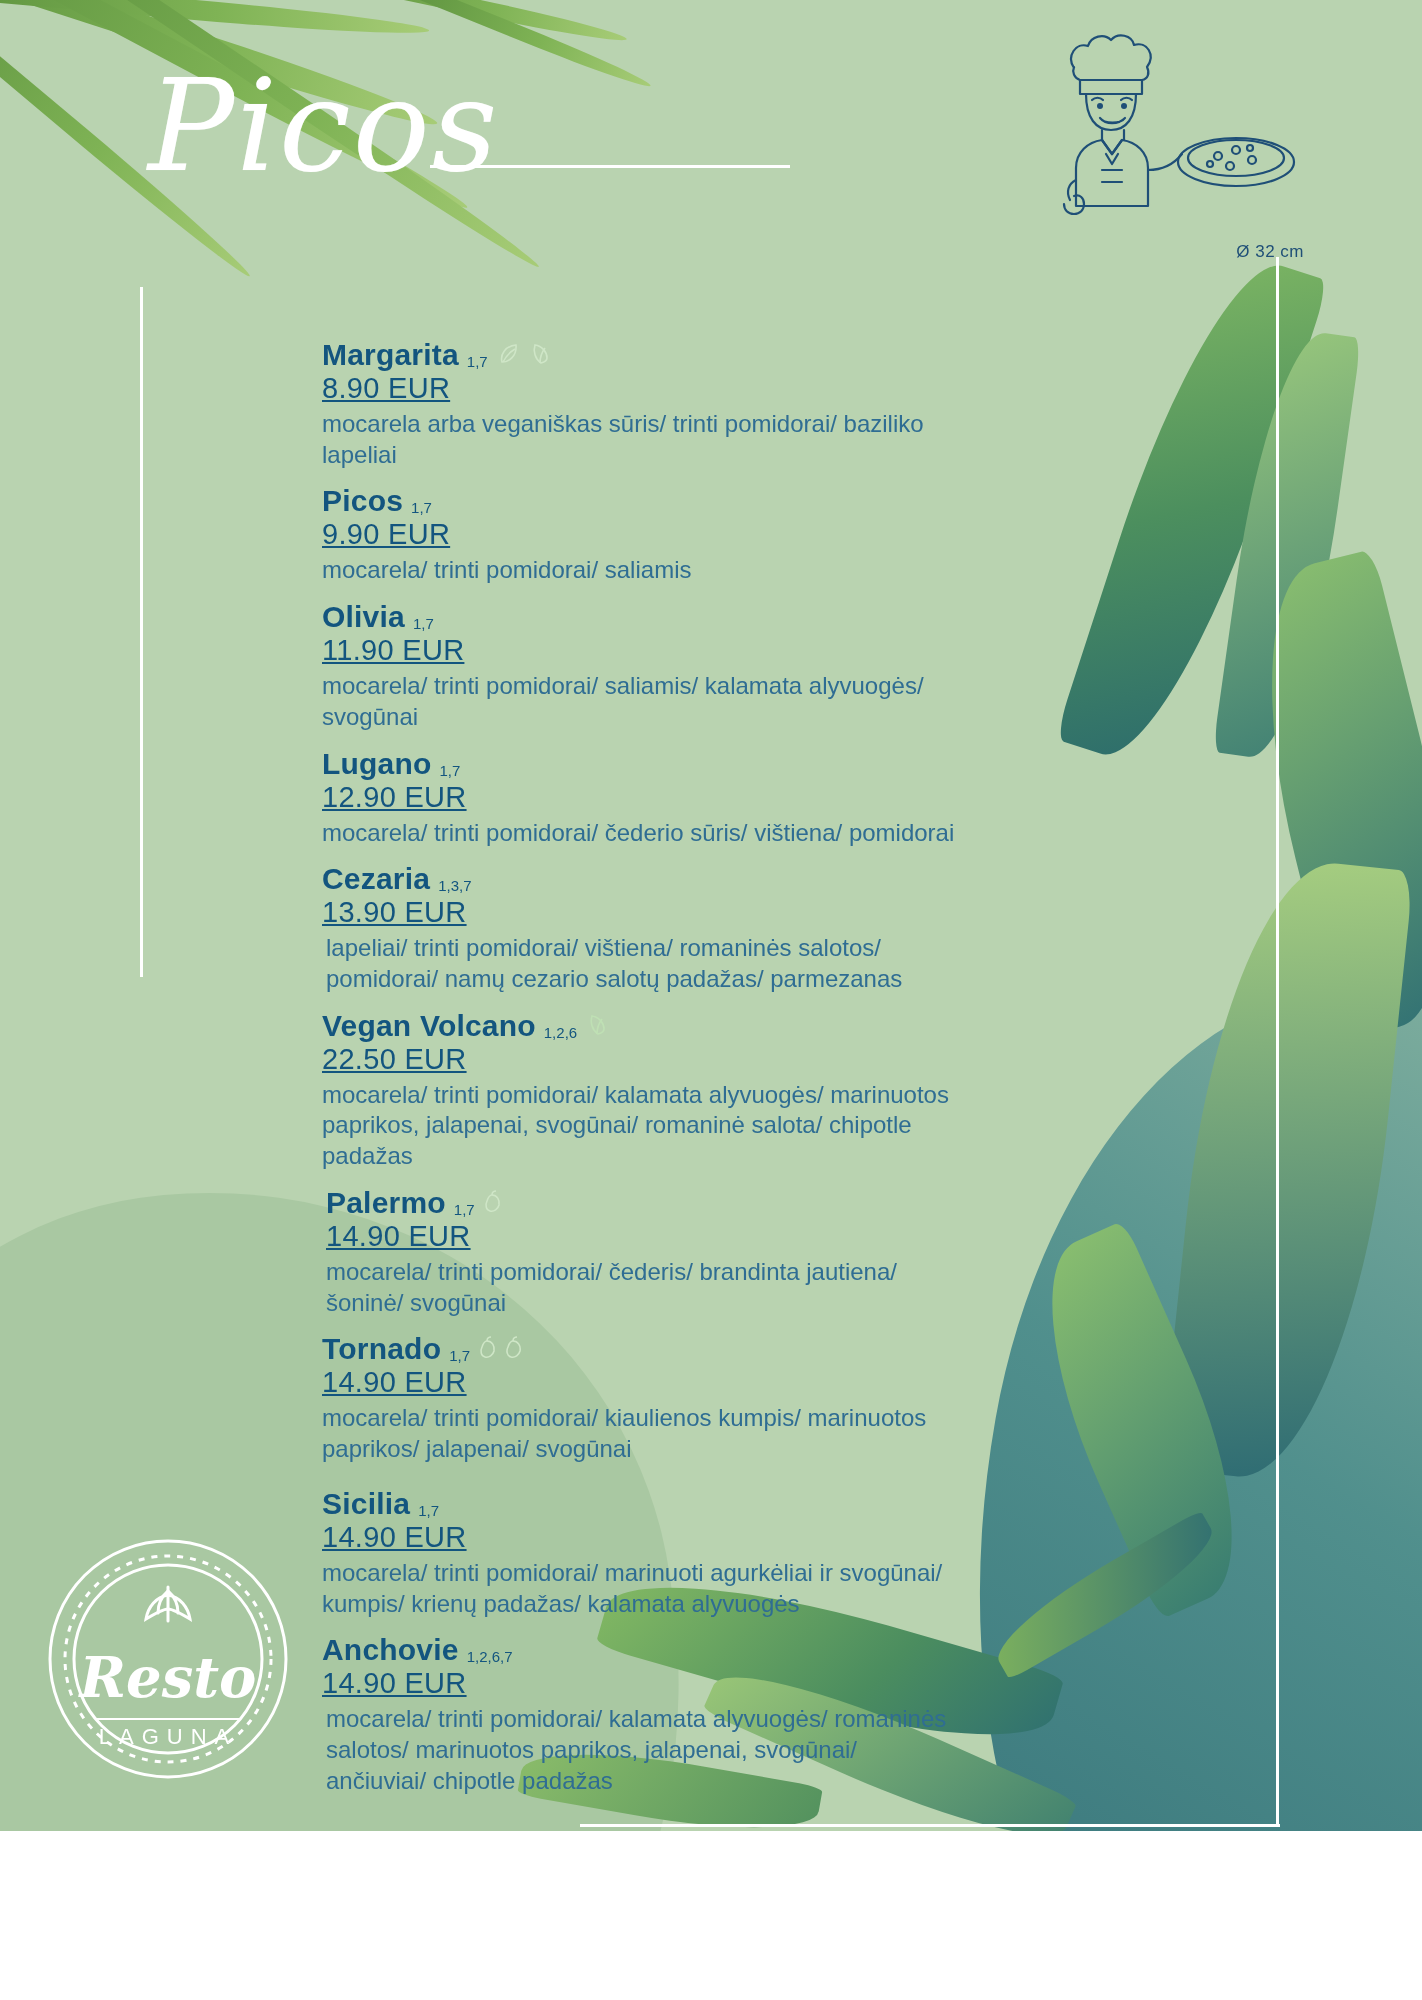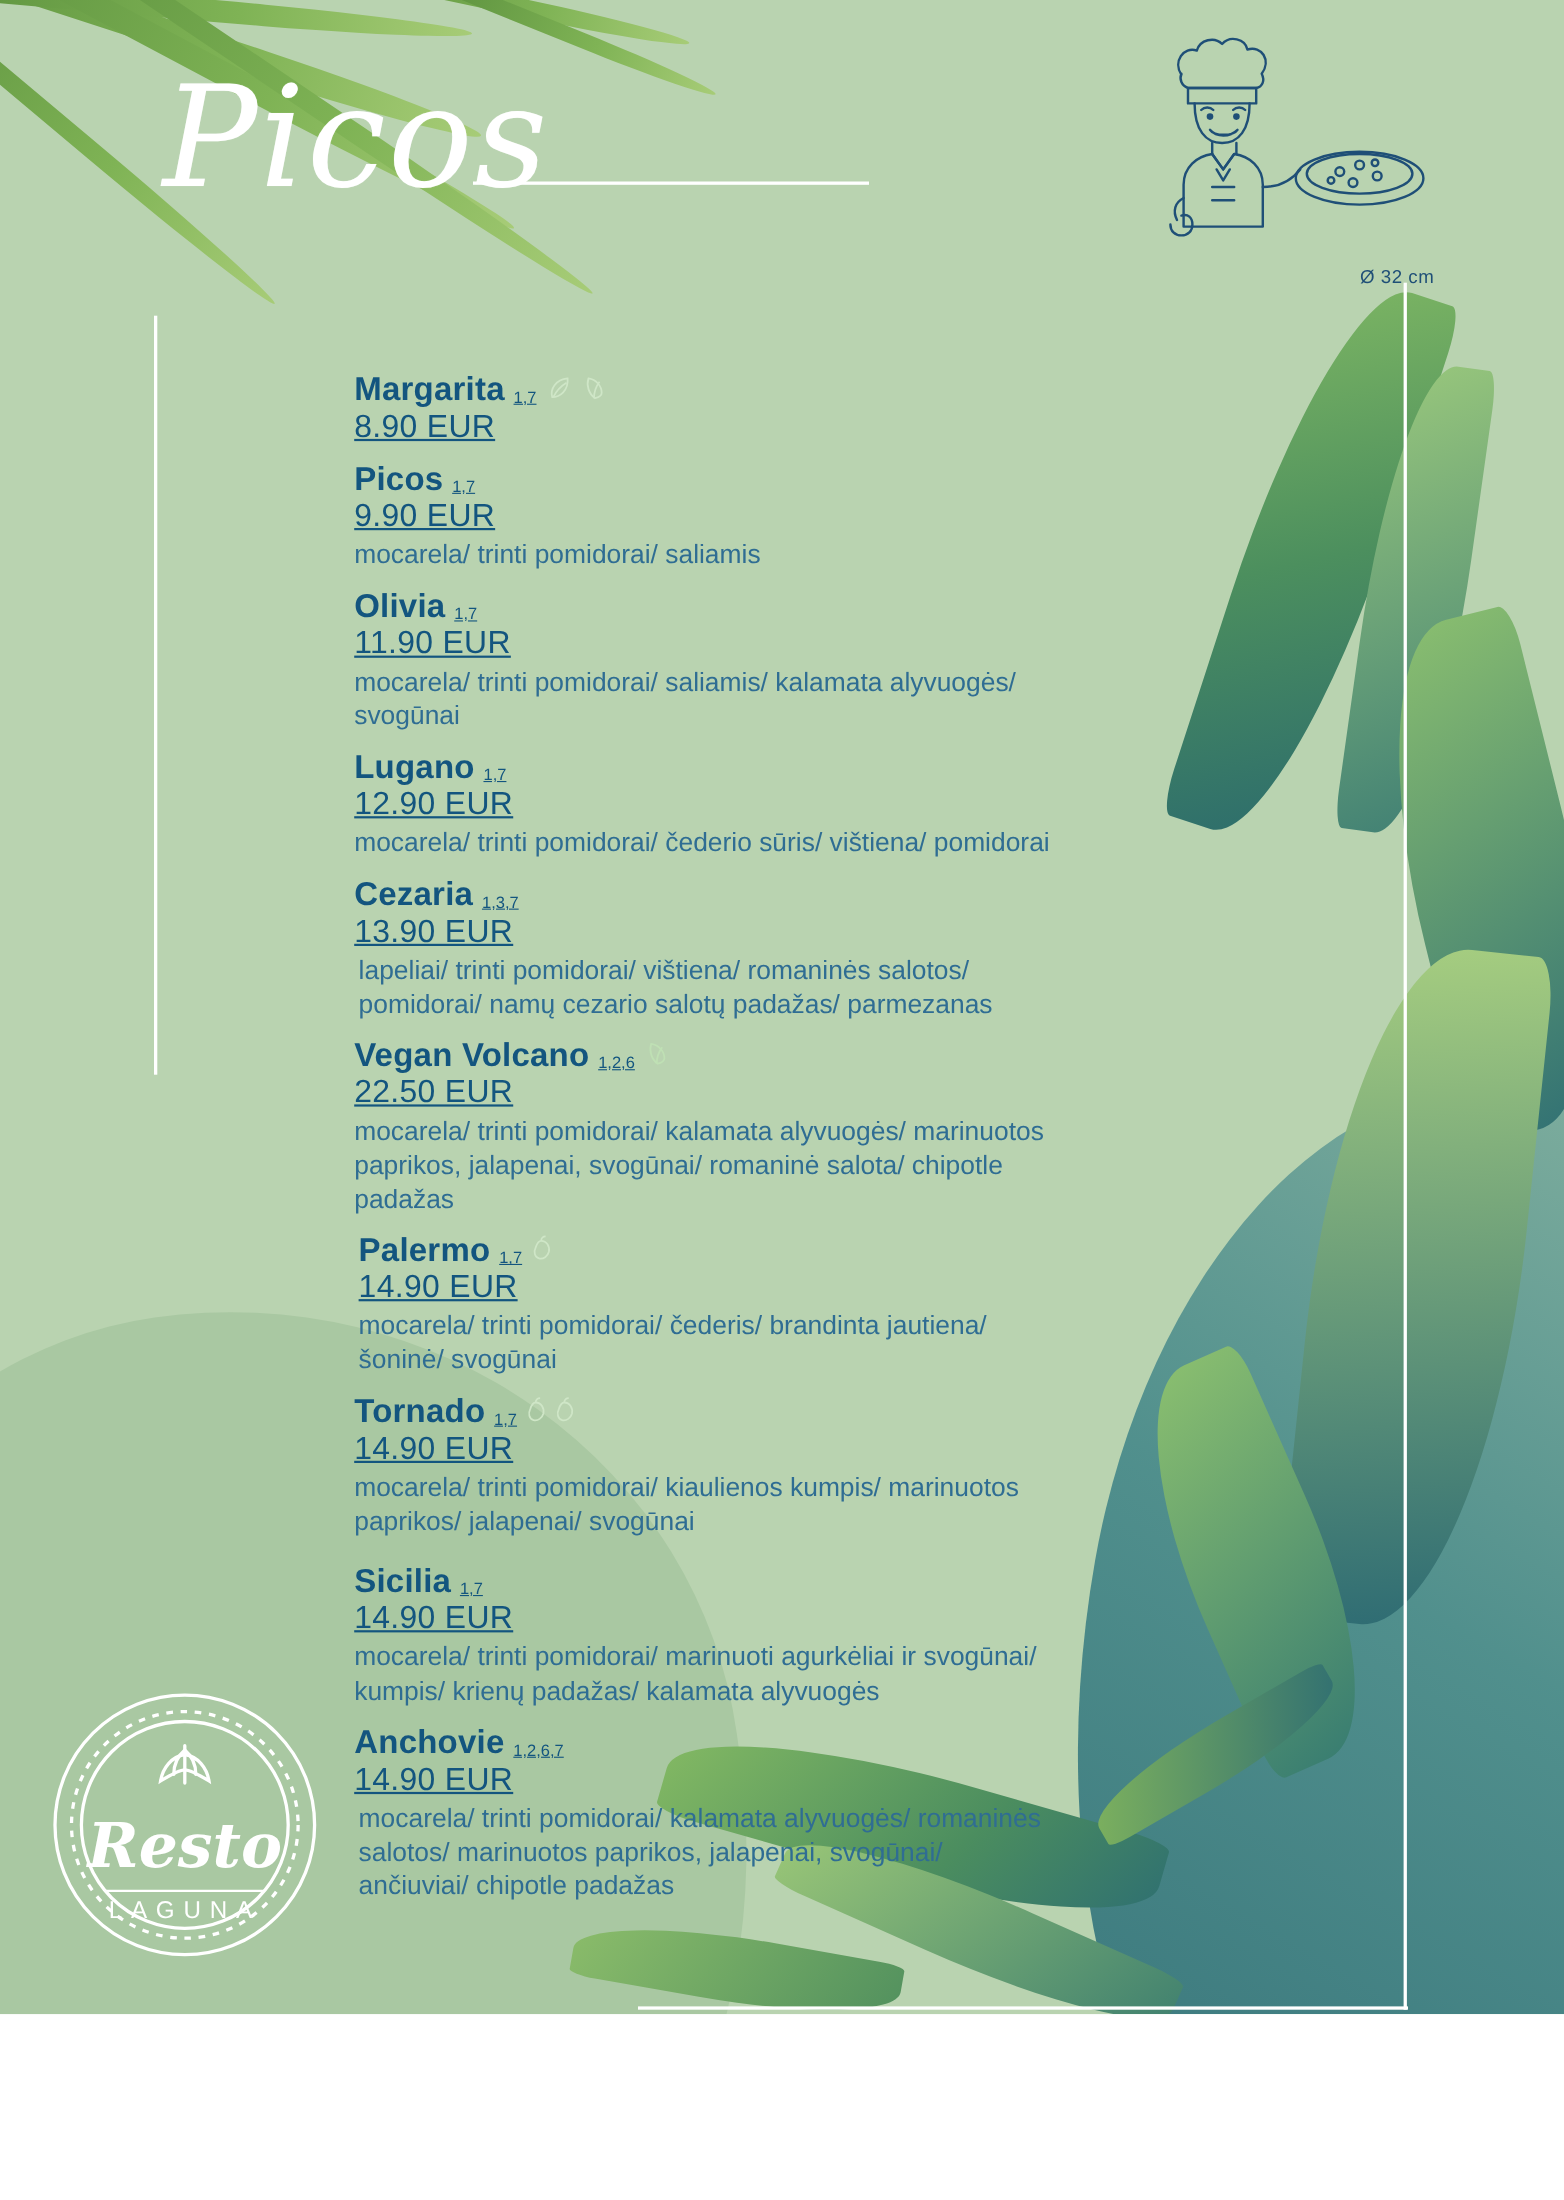--- a/index.html
+++ b/index.html
@@ -185,21 +185,20 @@
     color: #13557f;
     letter-spacing: .2px;
   }
 
   .allergens {
     font-size: 15px;
     color: #13557f;
     font-weight: normal;
     position: relative;
     top: 2px;
-    text-decoration: underline;
   }
 
   .icons { display: inline-flex; gap: 6px; align-items: center; position: relative; top: 2px; }
   .icons svg { display: block; }
 
   .item-price {
     font-size: 29px;
     color: #13557f;
     white-space: nowrap;
     letter-spacing: .3px;
@@ -320,20 +319,21 @@
             <span>
               <svg width="26" height="26" viewBox="0 0 26 26" fill="none" stroke="#cfe6c7" stroke-width="1.6">
                 <path d="M13 22C7 18 5 10 7 4c7 1 12 7 12 13 0 2-2 4-6 5z"></path>
                   <path d="M12 22c0-6 2-11 5-15"></path>
               </svg>
             </span>
           </span>
         </div>
         <div class="item-price">8.90 EUR</div>
       </div>
+      <div class="item-desc">mocarela arba veganiškas sūris/ trinti pomidorai/ baziliko lapeliai</div>
     </div>
 
     <div class="item ind-1">
       <div class="item-head">
         <div class="item-name-wrap">
           <span class="item-name">Picos</span>
           <span class="allergens">1,7</span>
         </div>
         <div class="item-price">9.90 EUR</div>
       </div>

